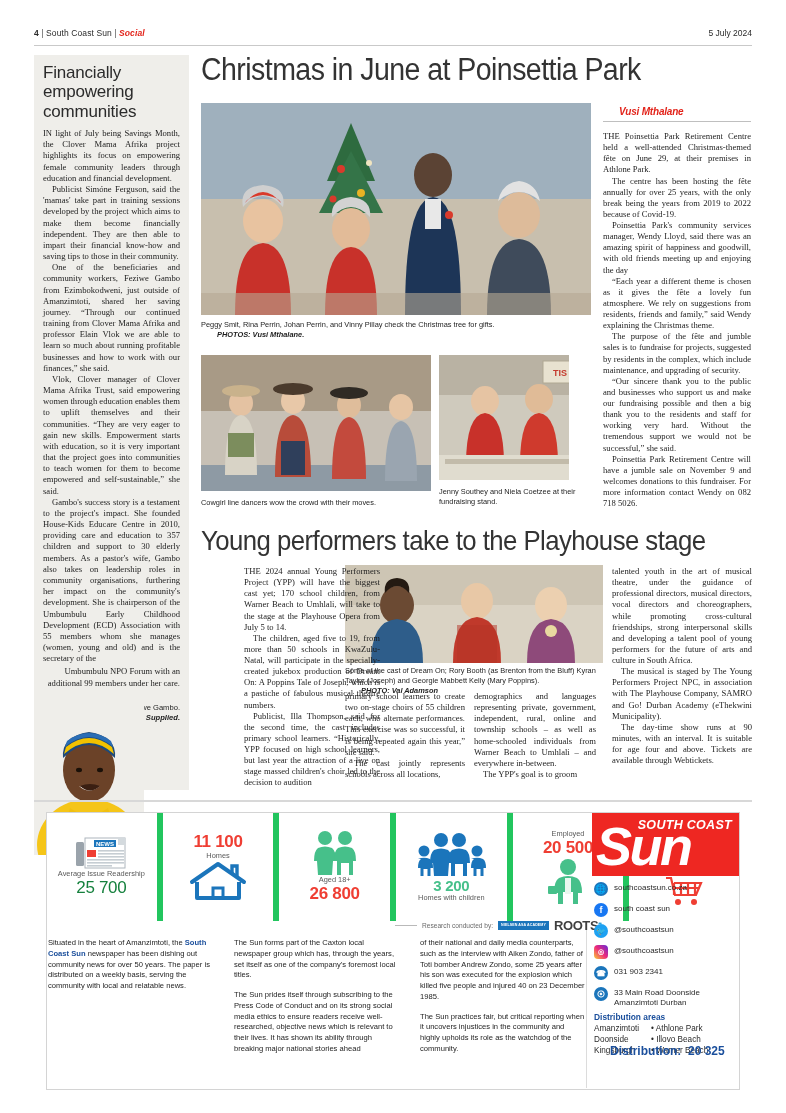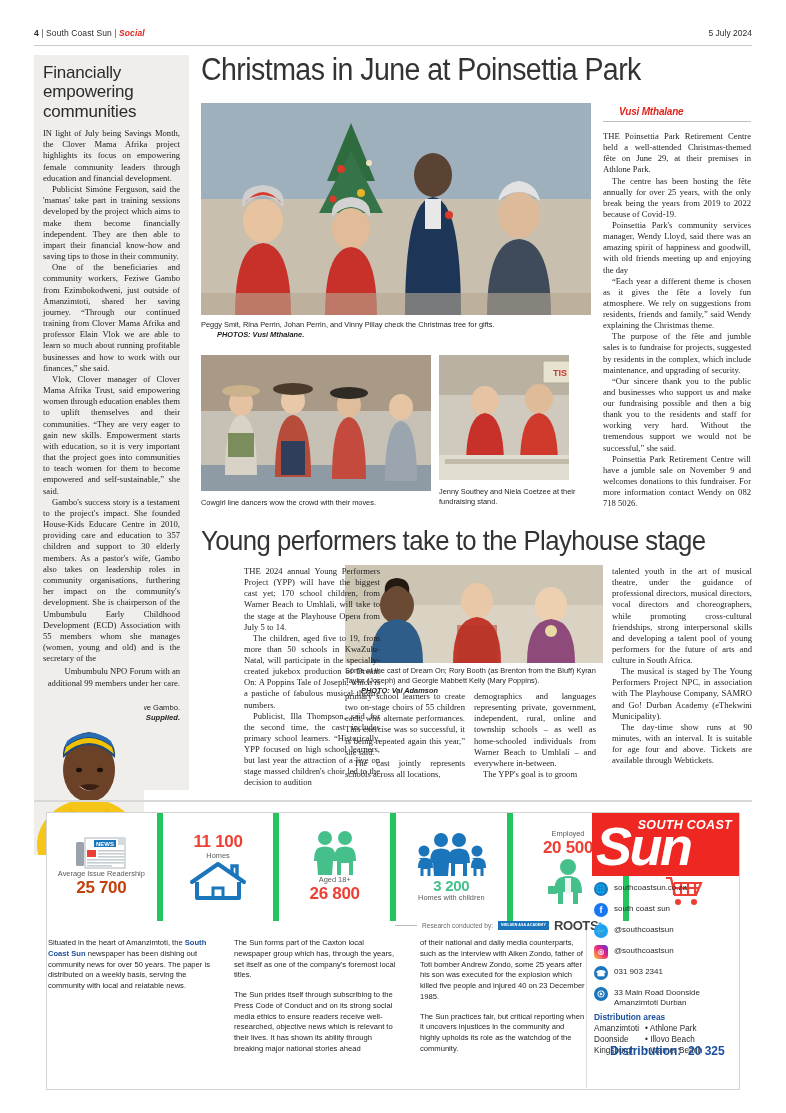--- a/index.html
+++ b/index.html
@@ -44,21 +44,21 @@
   .col p{margin:0;}
   .col p.ind{text-indent:9px;}
 
   
   .botdiv{position:absolute;left:34px;top:800px;width:718px;height:2px;background:#d8d8d8;}
   .panel{position:absolute;left:46px;top:812px;width:694px;height:278px;border:1px solid #d4d4d4;box-sizing:border-box;background:#fff;}
   .statsrow{position:absolute;left:46px;top:813px;width:694px;height:108px;display:flex;align-items:stretch;}
   .stat{position:relative;flex:1;display:flex;flex-direction:column;align-items:center;justify-content:center;border-right:6px solid #22c55e;padding:3px 2px;box-sizing:border-box;}
   .stat:last-child{border-right:none;}
   .lbl{font-family:"Liberation Sans",sans-serif;font-size:7.4px;color:#595959;line-height:1.2;text-align:center;}
-  .big-blue{font-family:"Liberation Sans",sans-serif;font-weight:bold;font-size:17px;color:#c2410c;letter-spacing:-.3px;}
+  .big-blue{font-family:"Liberation Sans",sans-serif;font-weight:normal;font-size:17px;color:#15803d;letter-spacing:-.3px;}
   .big-red{font-family:"Liberation Sans",sans-serif;font-weight:bold;font-size:17px;color:#ef3e33;letter-spacing:-.3px;}
   .big-green{font-family:"Liberation Sans",sans-serif;font-weight:bold;font-size:15px;color:#46c08a;letter-spacing:-.3px;}
 
   .research{position:absolute;left:395px;top:918px;display:flex;align-items:center;gap:5px;}
   .research .rline{width:22px;height:1px;background:#b9b9b9;}
   .research .rtxt{font-family:"Liberation Sans",sans-serif;font-size:6.6px;color:#6b6b6b;}
   .nielsen{background:#1b75bb;color:#fff;font-family:"Liberation Sans",sans-serif;font-size:3.6px;line-height:1.15;padding:2px 3px;font-weight:bold;letter-spacing:.1px;}
   .roots{font-family:"Liberation Sans",sans-serif;font-weight:bold;font-size:13px;color:#3f3f3f;letter-spacing:-.4px;}
   .roots sup{color:#1b9ad6;font-size:6px;}
 
@@ -66,21 +66,21 @@
   .logobox{position:absolute;left:592px;top:813px;width:147px;height:63px;background:#ee2722;overflow:hidden;}
   .logobox .sc{position:absolute;right:7px;top:5px;font-family:"Liberation Sans",sans-serif;font-weight:bold;font-style:italic;font-size:12.5px;color:#fff;letter-spacing:.3px;text-align:right;}
   .logobox .sun{position:absolute;left:4px;top:6px;font-family:"Liberation Sans",sans-serif;font-weight:bold;font-style:italic;font-size:54px;color:#fff;letter-spacing:-2.5px;line-height:1;}
 
   .contacts{position:absolute;left:594px;top:882px;width:146px;}
   .crow{display:flex;align-items:flex-start;gap:6px;margin-bottom:7px;}
   .cico{width:14px;height:14px;border-radius:50%;flex:0 0 14px;display:flex;align-items:center;justify-content:center;color:#fff;font-family:"Liberation Sans",sans-serif;font-size:9px;font-weight:bold;}
   .ctxt{font-family:"Liberation Sans",sans-serif;font-size:8px;color:#2b2b2b;line-height:1.25;padding-top:1px;}
   .distr{position:absolute;left:594px;top:1012px;width:146px;}
   .distr .dh{font-family:"Liberation Sans",sans-serif;font-weight:bold;font-size:8.4px;color:#1b4f9c;margin-bottom:2px;}
-  .distr .dcols{display:flex;gap:6px;}
+  .distr .dcols{display:flex;gap:12px;}
   .distr .dcol{font-family:"Liberation Sans",sans-serif;font-size:8.2px;color:#2b2b2b;line-height:1.34;}
   .disttotal{position:absolute;left:610px;top:1044px;font-family:"Liberation Sans",sans-serif;font-weight:bold;font-size:12px;color:#1b4f9c;}
 
   .blurbs{position:absolute;left:48px;top:938px;width:538px;display:flex;gap:20px;}
   .blurb{flex:1;font-family:"Liberation Sans",sans-serif;font-size:7.6px;line-height:1.42;color:#1d1d1d;}
   .blurb p{margin:0 0 9px 0;}
   .blurb b{color:#1b4f9c;}
   .vline{position:absolute;width:1px;background:#dcdcdc;}
 </style>
 </head>

